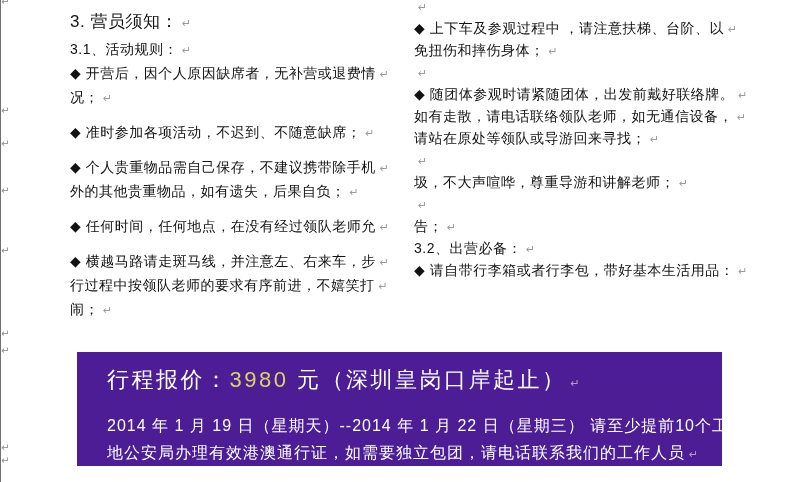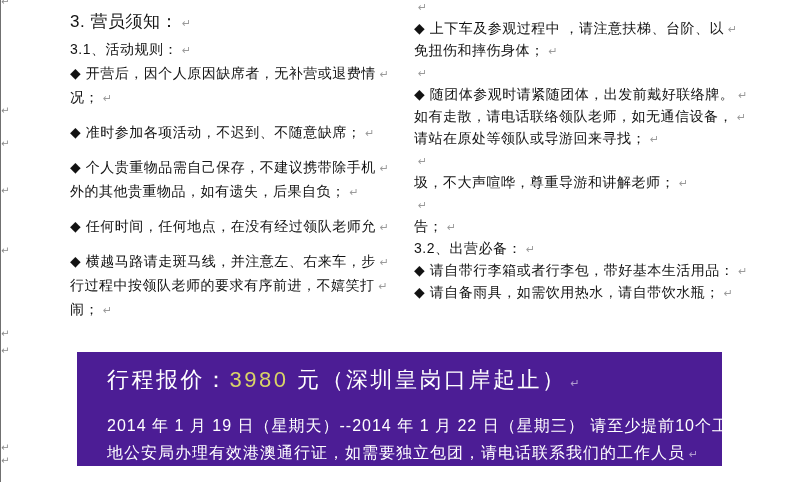--- a/index.html
+++ b/index.html
@@ -82,20 +82,19 @@
     <div class="line"><span></span><span class="pm">↵</span></div>
     <div class="line"><span>◆ 随团体参观时请紧随团体，出发前戴好联络牌。</span><span class="pm">↵</span></div>
     <div class="line"><span>如有走散，请电话联络领队老师，如无通信设备，</span><span class="pm">↵</span></div>
     <div class="line"><span>请站在原处等领队或导游回来寻找；</span><span class="pm">↵</span></div>
     <div class="line"><span></span><span class="pm">↵</span></div>
     <div class="line"><span>圾，不大声喧哗，尊重导游和讲解老师；</span><span class="pm">↵</span></div>
     <div class="line"><span></span><span class="pm">↵</span></div>
     <div class="line"><span>告；</span><span class="pm">↵</span></div>
     <div class="line"><span>3.2、出营必备：</span><span class="pm">↵</span></div>
     <div class="line"><span>◆ 请自带行李箱或者行李包，带好基本生活用品：</span><span class="pm">↵</span></div>
-    <div class="line"><span>◆ 请自备雨具，如需饮用热水，请自带饮水瓶；</span><span class="pm">↵</span></div>
   </div>
 
 <div id="banner">
   <div class="b-title"><span>行程报价：</span><span class="b-price">3980</span><span> 元（深圳皇岗口岸起止）</span><span class="pm pm-light">↵</span></div>
   <div class="b-line b-line2"><span>2014 年 1 月 19 日（星期天）--2014 年 1 月 22 日（星期三） 请至少提前10个工作日</span></div>
   <div class="b-line b-line3"><span>地公安局办理有效港澳通行证，如需要独立包团，请电话联系我们的工作人员</span><span class="pm pm-light">↵</span></div>
 </div>
 
 </body></html>

